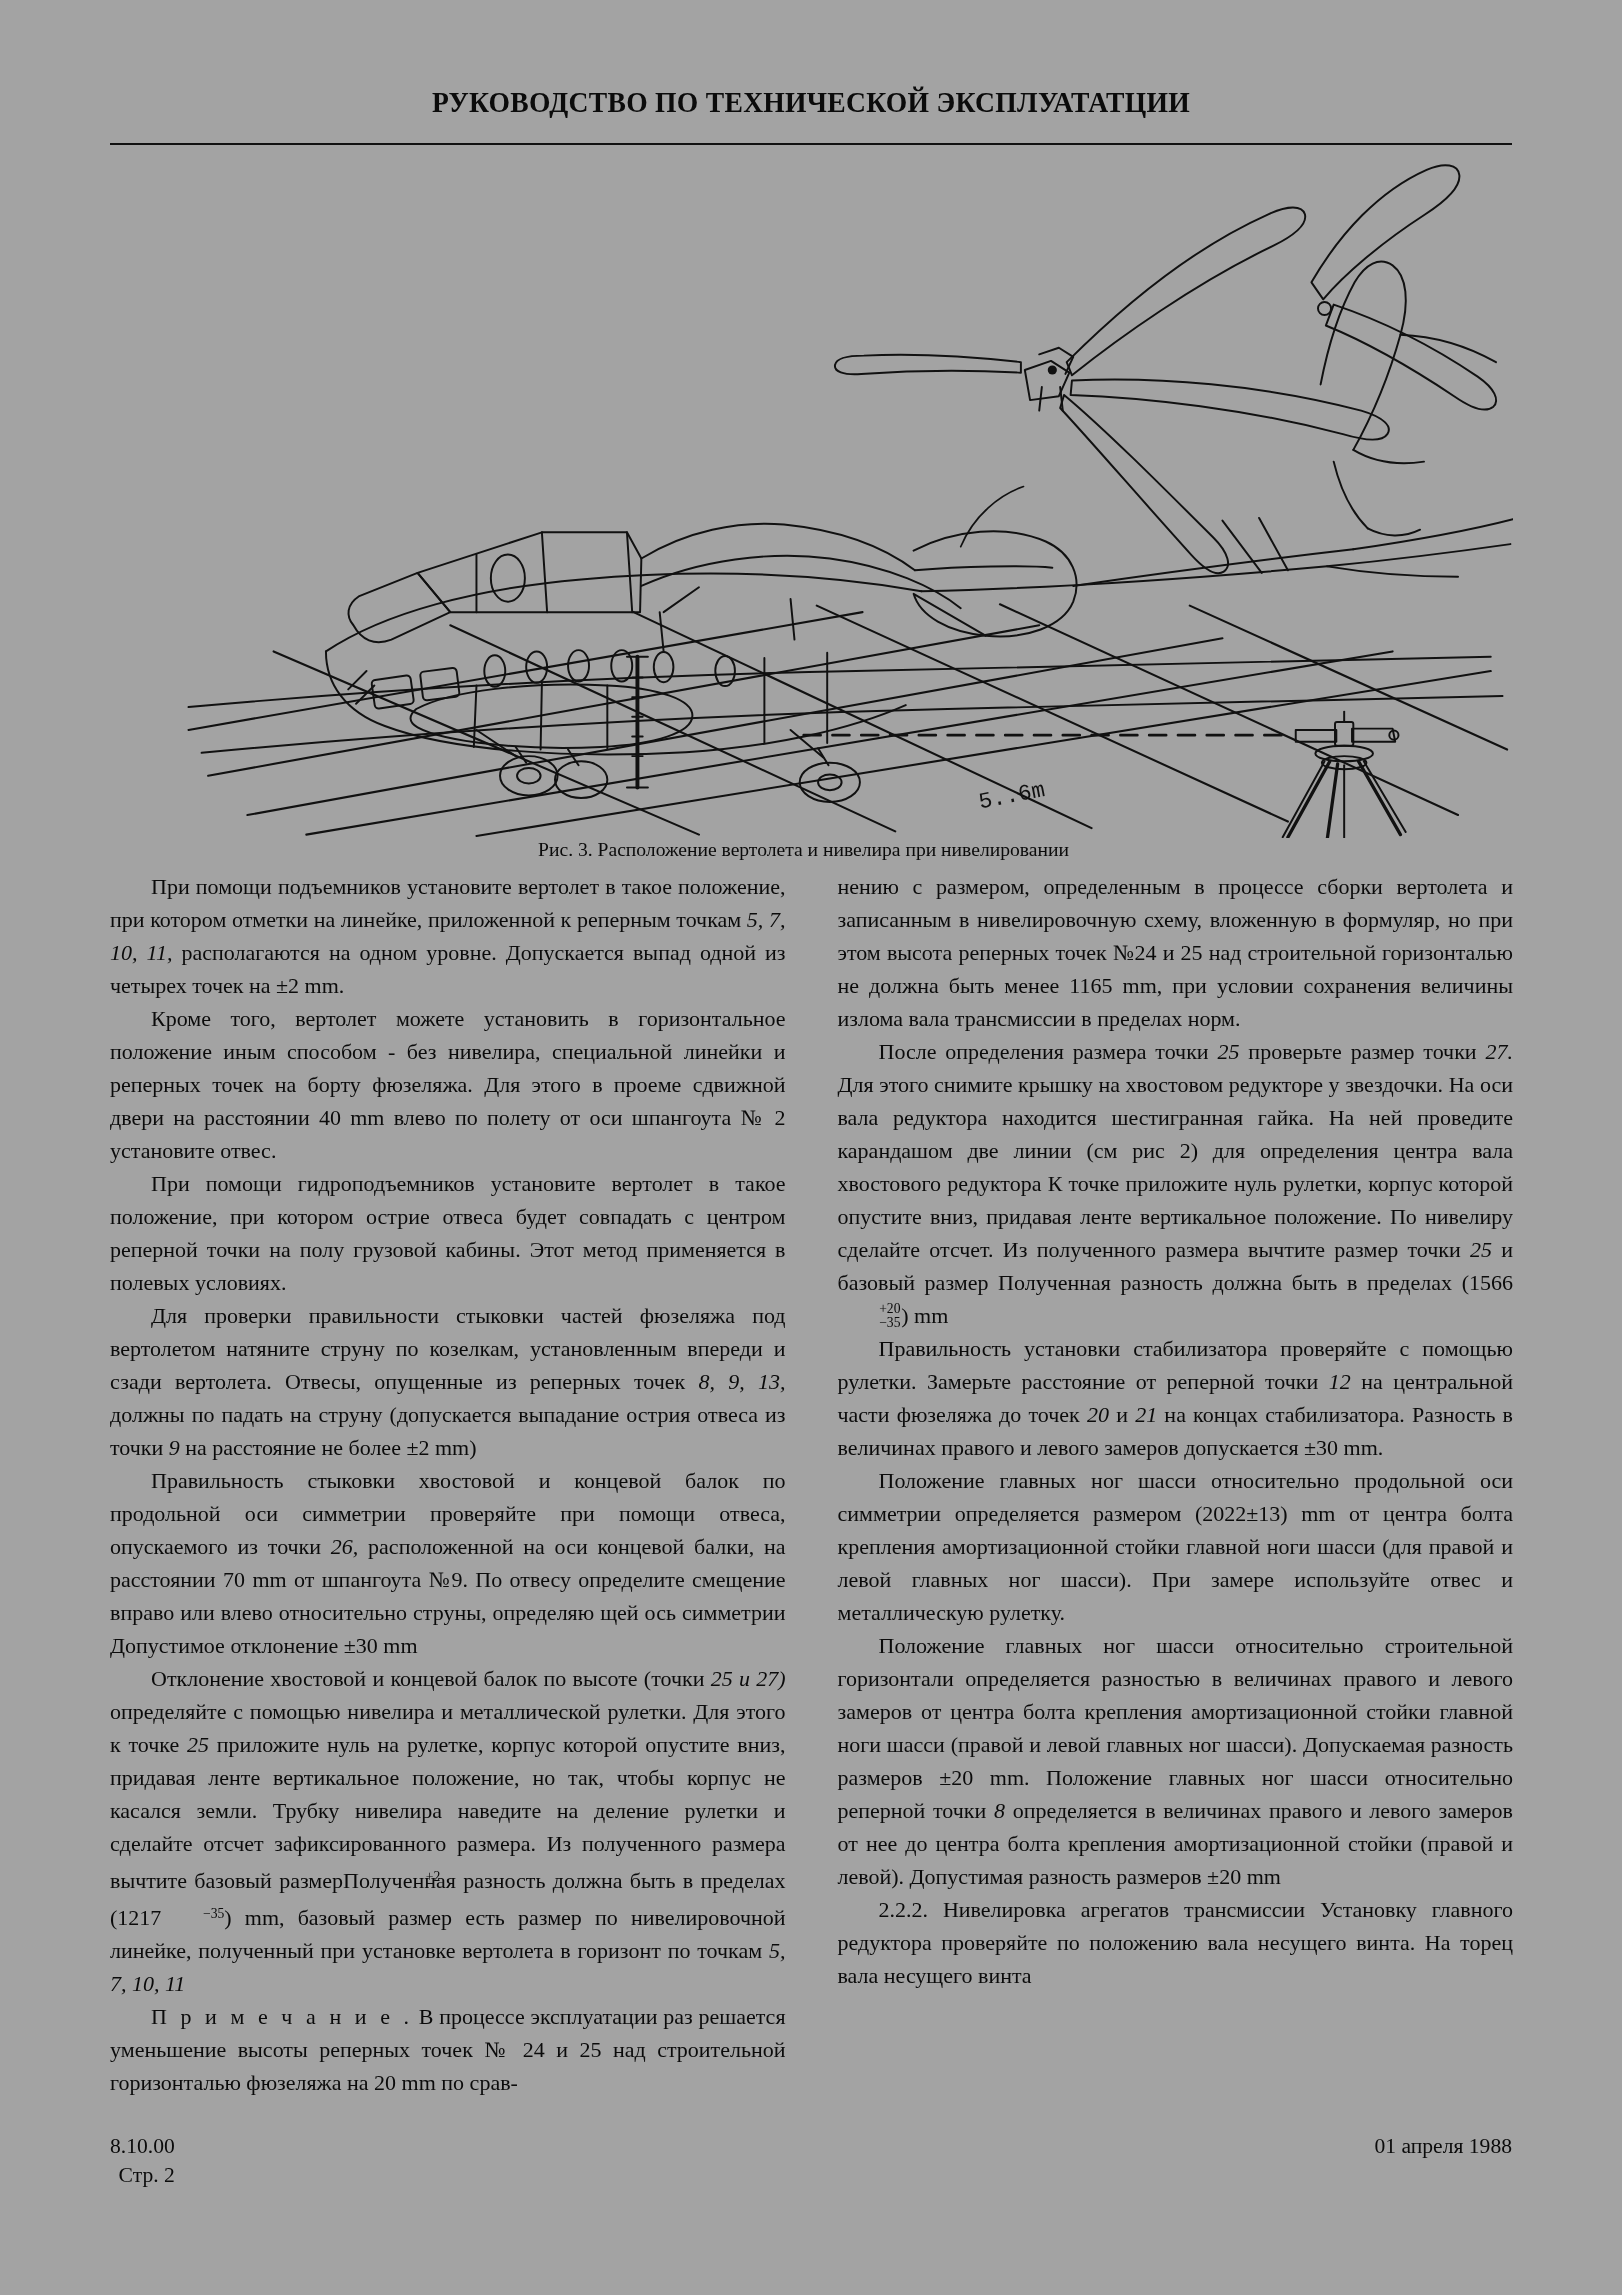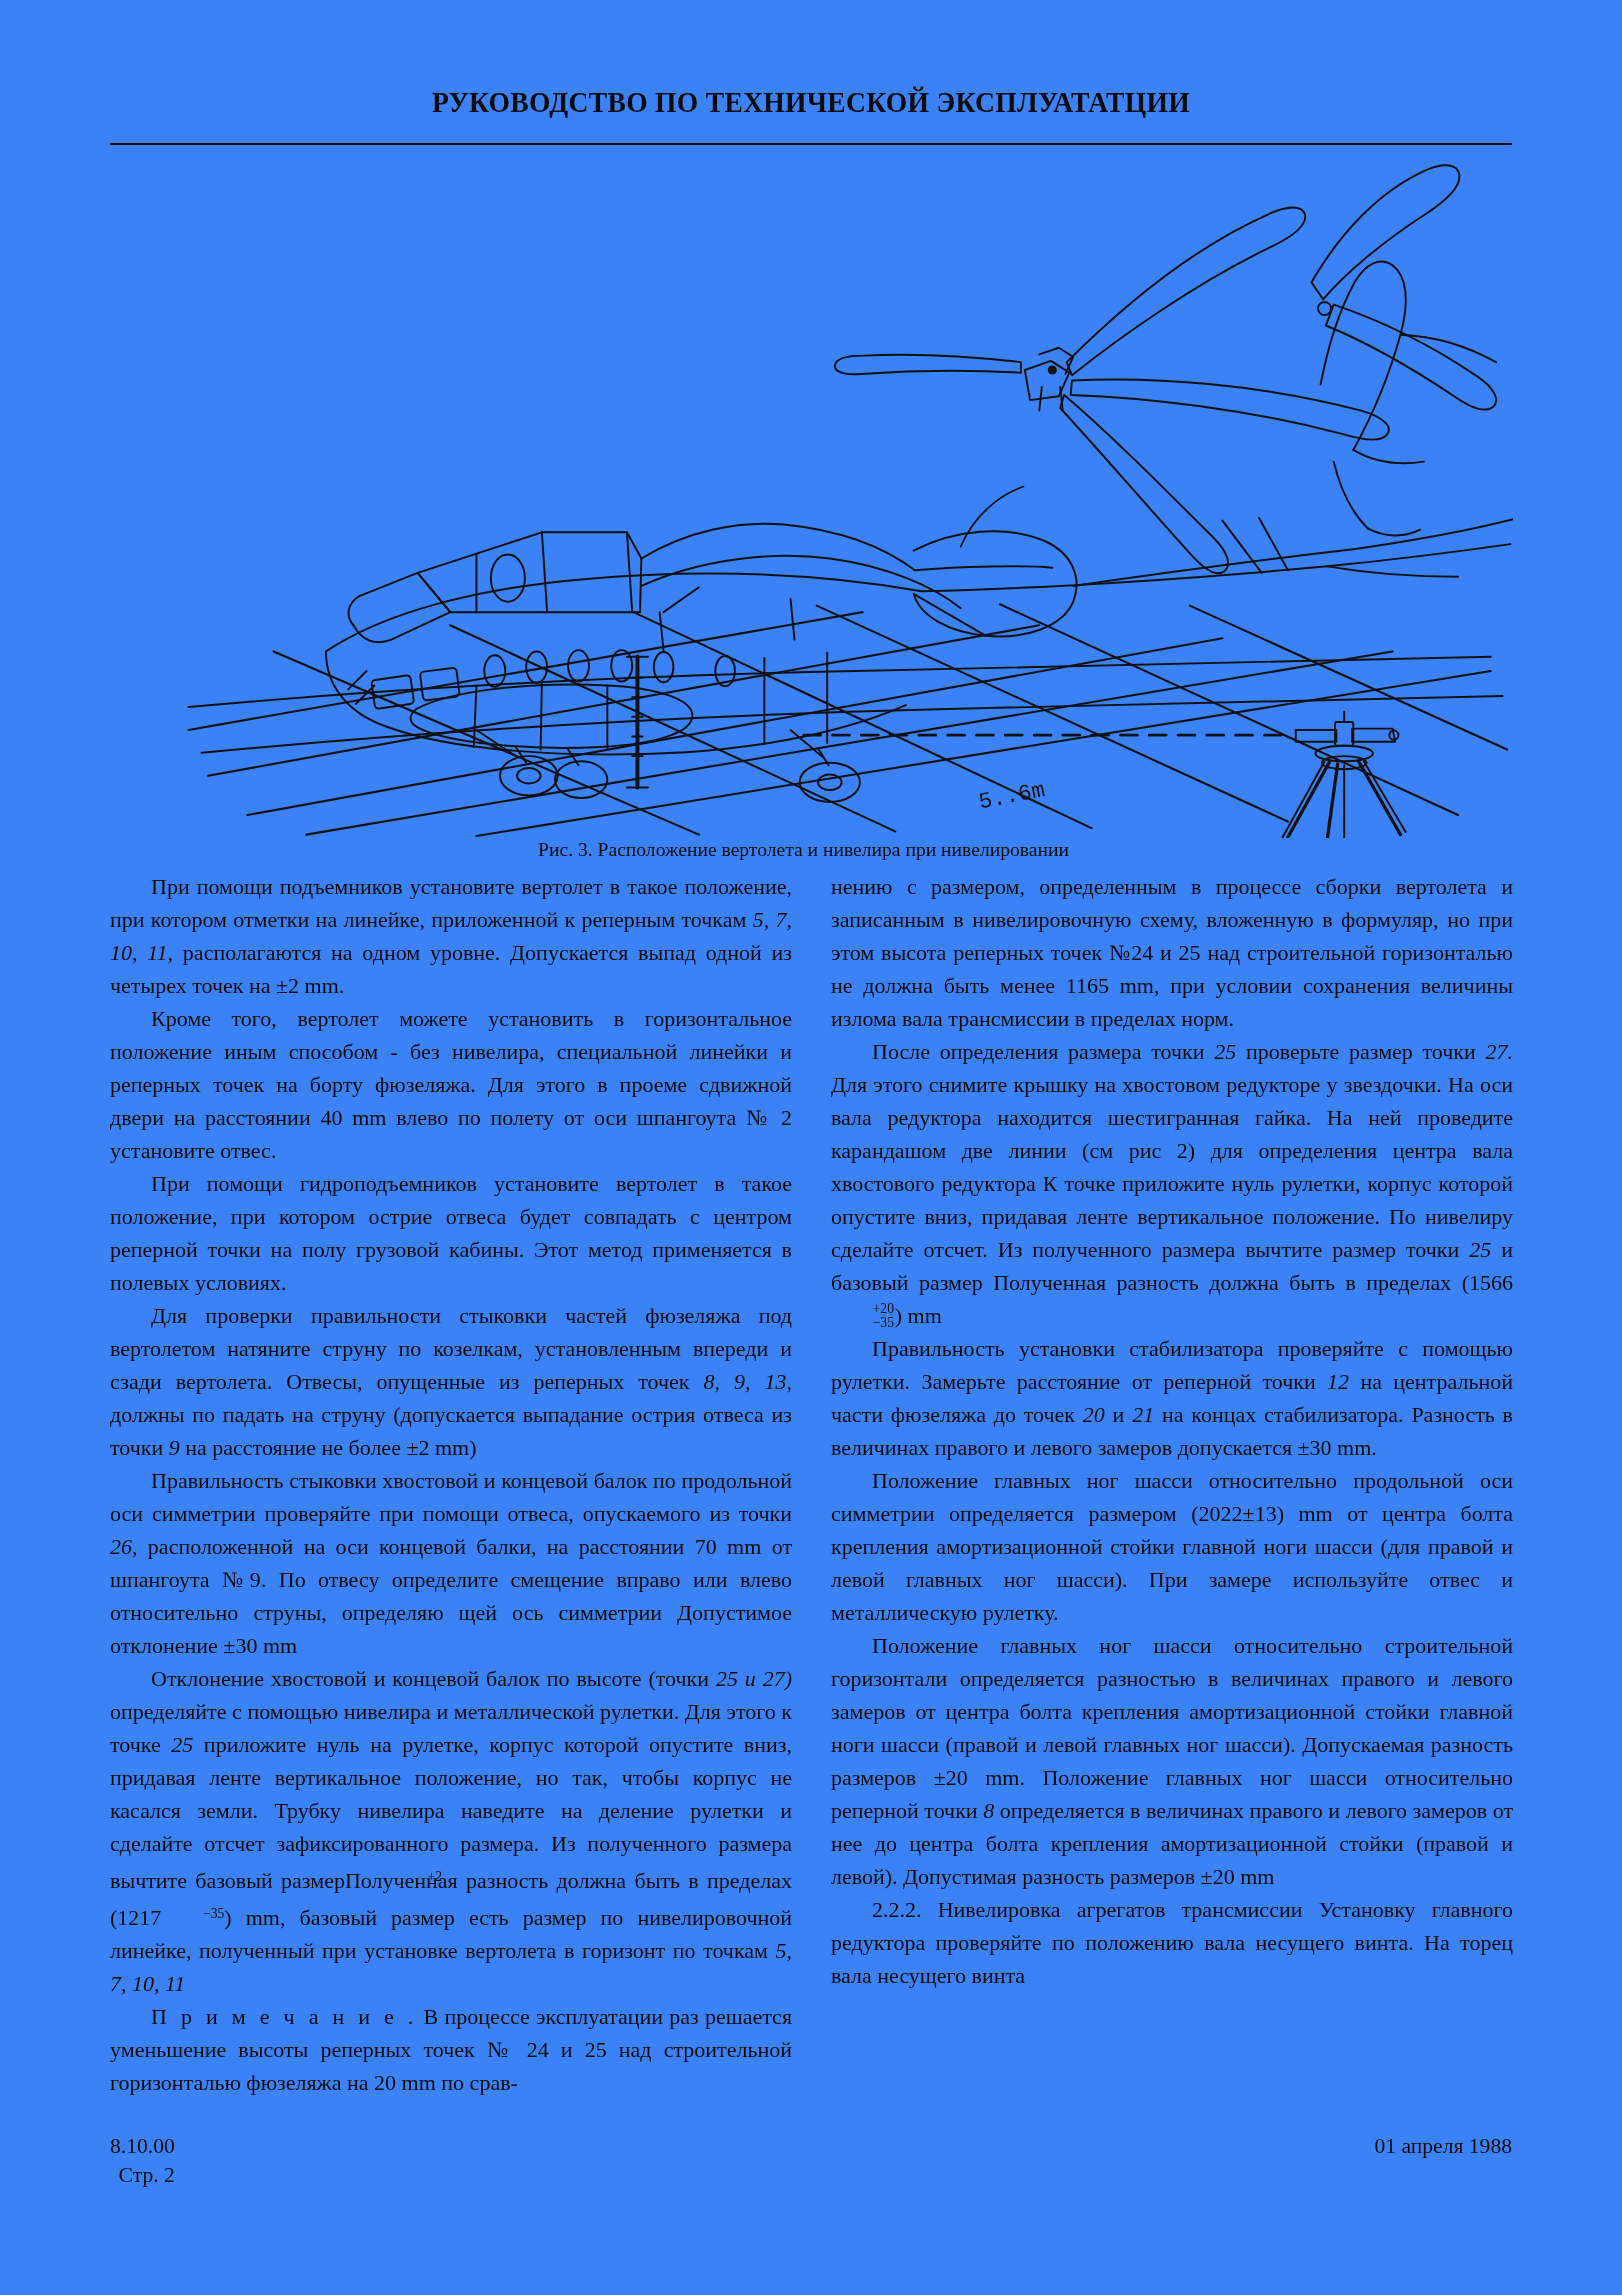--- a/index.html
+++ b/index.html
@@ -5,21 +5,21 @@
 <style>
   html, body {
     margin: 0;
     padding: 0;
     background: #ffffff;
   }
   .page {
     position: relative;
     width: 1622px;
     height: 2295px;
-    background: #3b82f6;
+    background: #a3a3a3;
     font-family: "Liberation Serif", "DejaVu Serif", serif;
     color: #0b0b0b;
     box-sizing: border-box;
     overflow: hidden;
   }
 
   
   .page-header {
     position: absolute;
     left: 0;
@@ -61,21 +61,21 @@
     font-size: 19.6px;
   }
 
   
   .columns {
     position: absolute;
     left: 110px;
     top: 870px;
     width: 1403px;
     display: flex;
-    gap: 39px;
+    gap: 52px;
   }
   .col {
     width: 682px;
     font-size: 22px;
     line-height: 33px;
     text-align: justify;
     text-justify: inter-word;
     hyphens: manual;
   }
   .col p {

